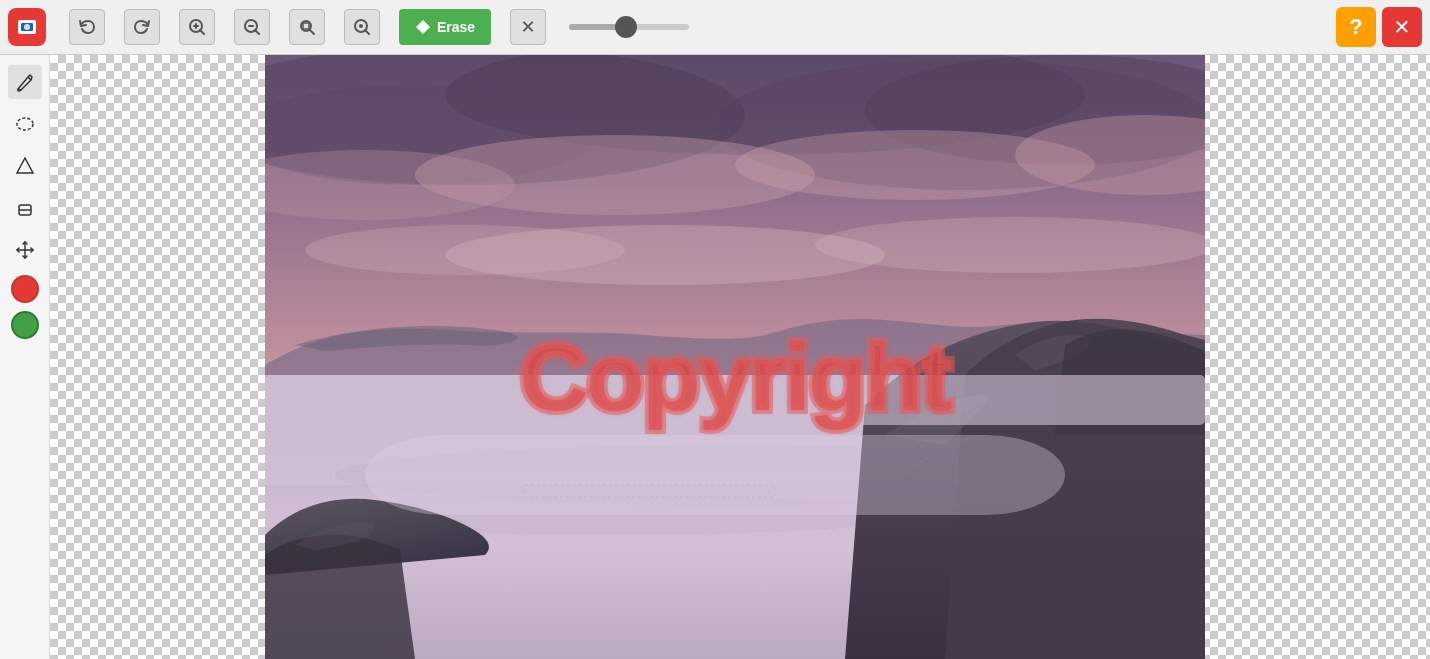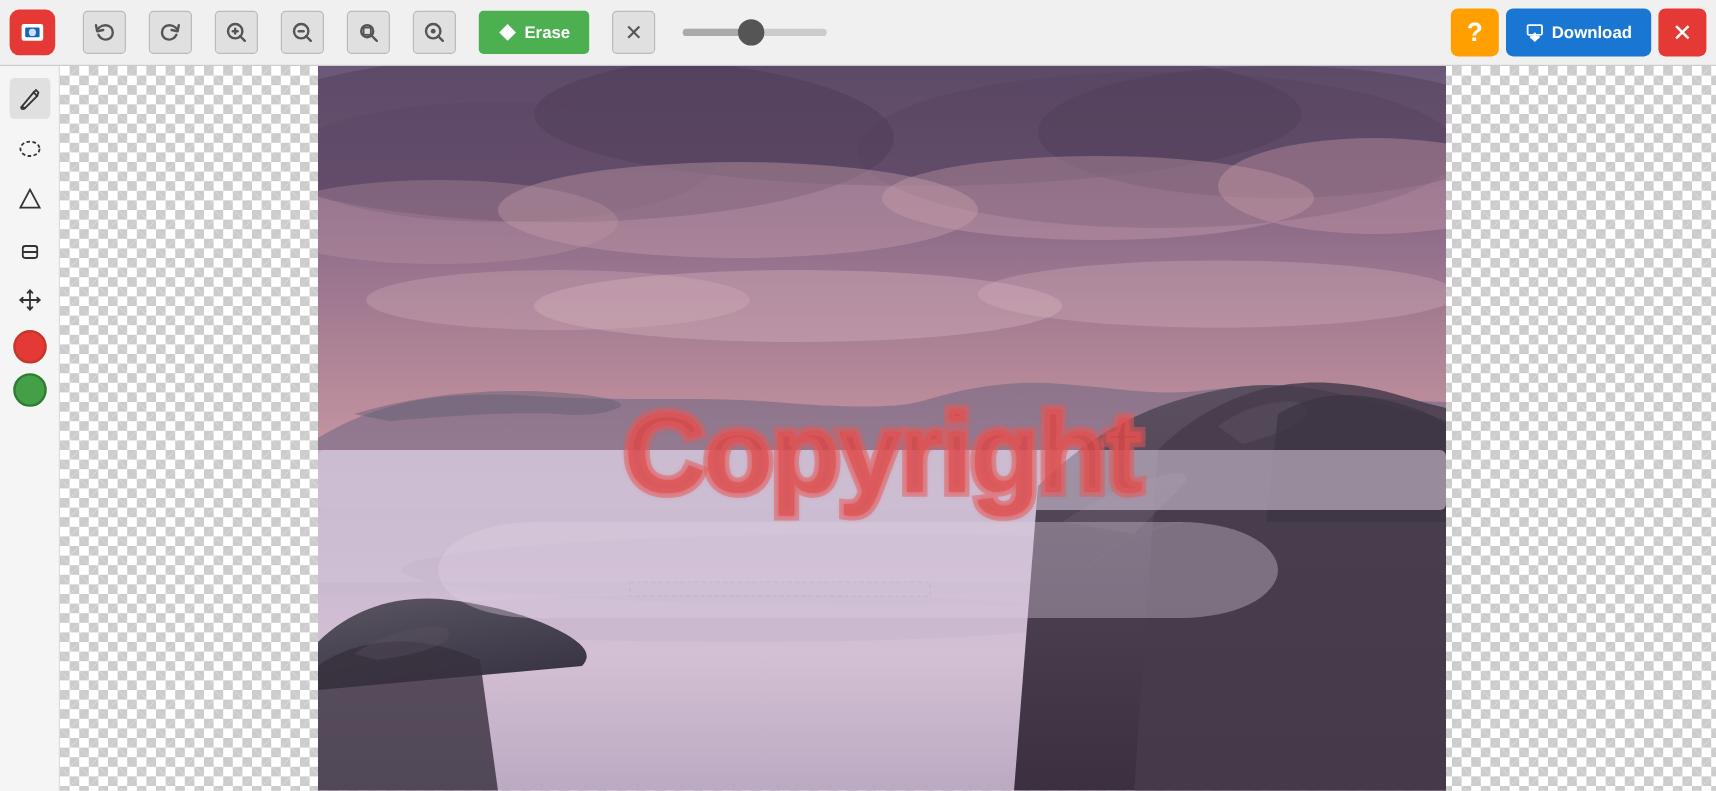--- a/index.html
+++ b/index.html
@@ -339,29 +339,20 @@
       <div class="slider-thumb"></div>
     </div>
   </div>
 
   <div class="toolbar-right">
 
     <button class="help-btn">
       <span>?</span>
     </button>
 
-    <button class="download-btn">
-      <svg width="16" height="16" viewBox="0 0 16 16" fill="white">
-        <rect x="2" y="2" width="12" height="8" rx="1" stroke="white" stroke-width="1.5" fill="none"></rect>
-        <line x1="5" y1="12" x2="11" y2="12" stroke="white" stroke-width="2" stroke-linecap="round"></line>
-        <line x1="8" y1="9" x2="8" y2="14" stroke="white" stroke-width="2" stroke-linecap="round"></line>
-        <polyline points="5,12 8,15 11,12" stroke="white" stroke-width="1.5" fill="none" stroke-linecap="round" stroke-linejoin="round"></polyline>
-      </svg>
-      <span>Download</span>
-    </button>
 
     <button class="close-btn-right">
       <span>✕</span>
     </button>
   </div>
 </div>
 
 <div id="sidebar">
 
   <div class="side-tool active">

